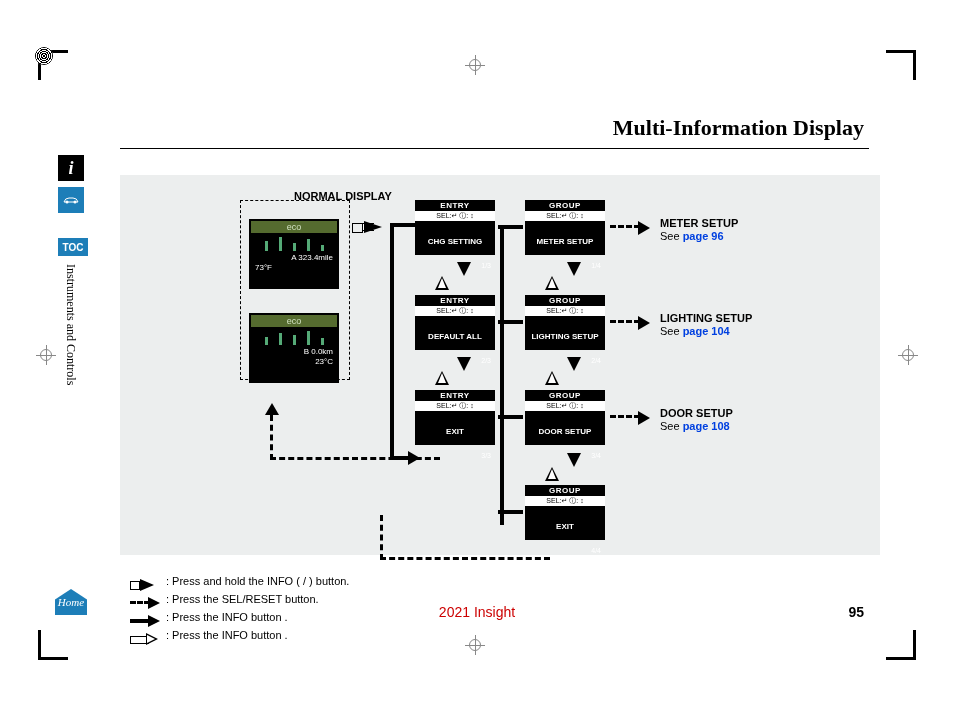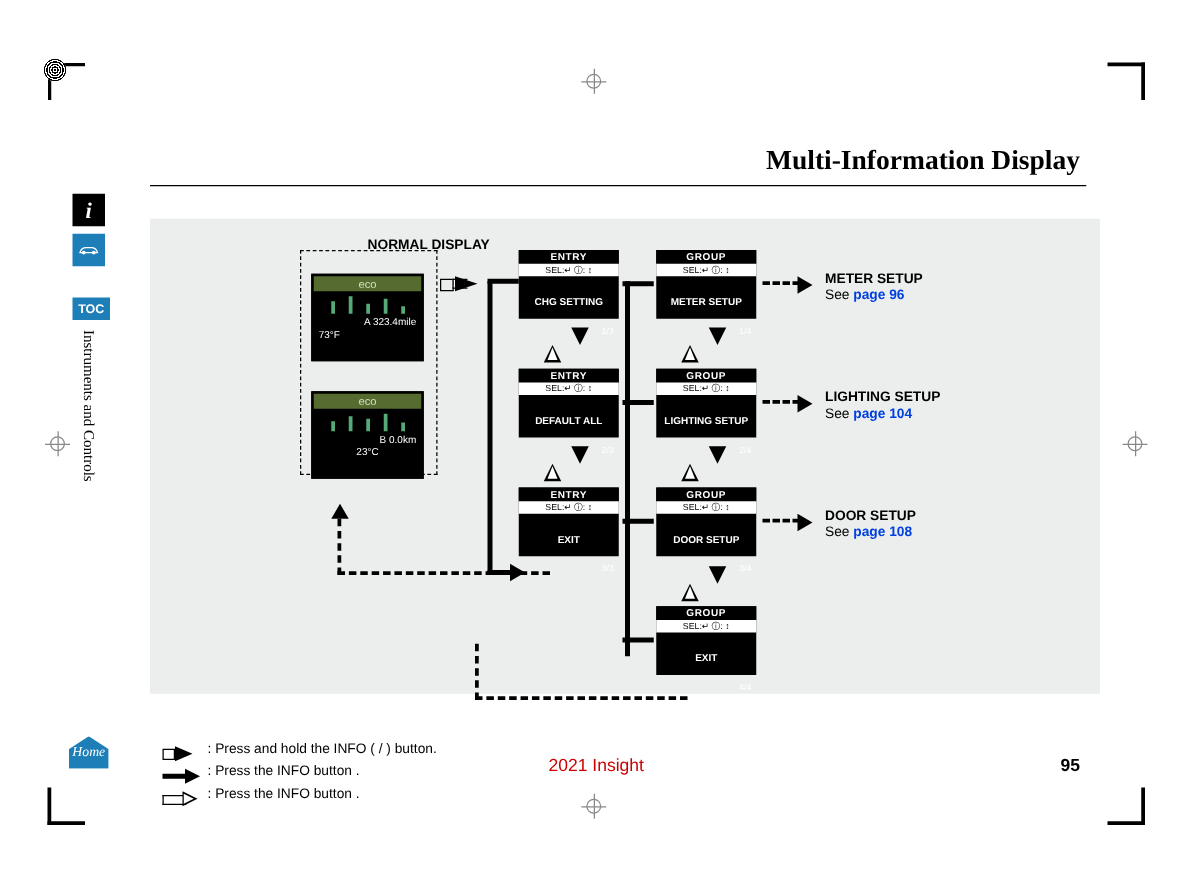--- a/index.html
+++ b/index.html
@@ -189,21 +189,21 @@
     <div class="eco-box eco-ca">
       <div class="eco-head">eco</div>
       <div class="eco-bars">
           <span style="height:8px"></span>
           <span style="height:12px"></span>
           <span style="height:10px"></span>
           <span style="height:14px"></span>
           <span style="height:7px"></span>
         </div>
       <div class="eco-text">B   0.0km</div>
-      <div class="eco-text" style="text-align:center">23°C</div>
+      <div class="eco-text" style="">23°C</div>
     </div>
   </div>
 
   <div class="arrow h-open a-open-main">
       <div class="shaft"></div>
     </div>
 
   <div class="menu m-e1">
     <div class="menu-head">ENTRY</div>
     <div class="menu-sel">SEL:↵  ⓘ: ↕</div>
@@ -294,20 +294,24 @@
 </div>
 
 <div class="legend">
   <div class="legend-row">
       <div class="lg-icon lg-box-arrow">
         <div class="in"></div>
       </div>
       <span>: Press and hold the INFO (   /   ) button.</span>
     </div>
   <div class="legend-row">
+      <div class="lg-icon lg-dash"></div>
+      <span>: Press the SEL/RESET button.</span>
+    </div>
+  <div class="legend-row">
       <div class="lg-icon lg-solid"></div>
       <span>: Press the INFO button   .</span>
     </div>
   <div class="legend-row">
       <div class="lg-icon lg-open">
         <div class="in"></div>
       </div>
       <span>: Press the INFO button   .</span>
     </div>
 </div>

